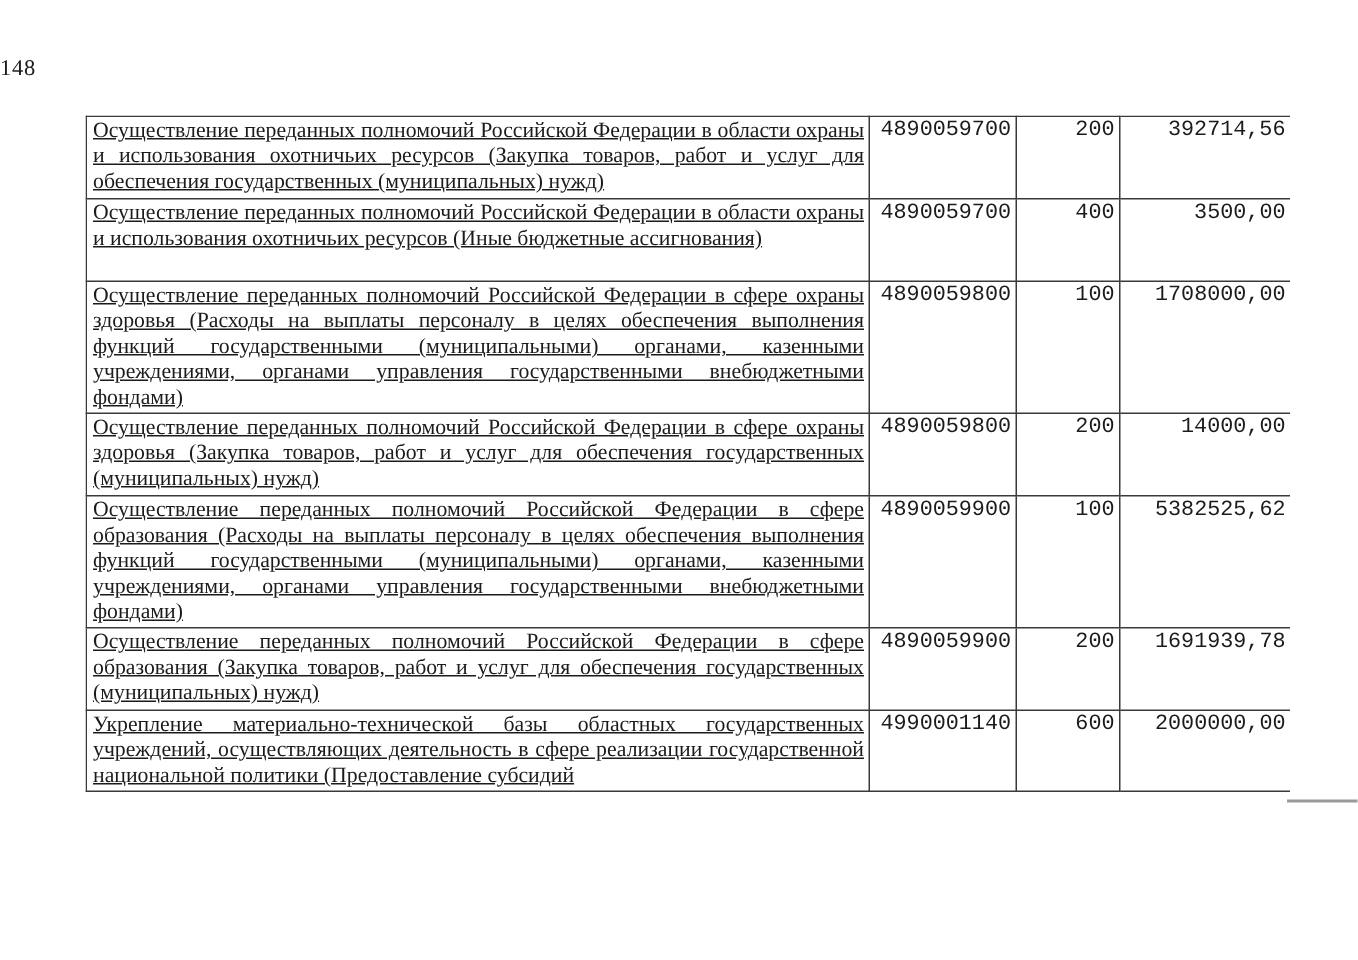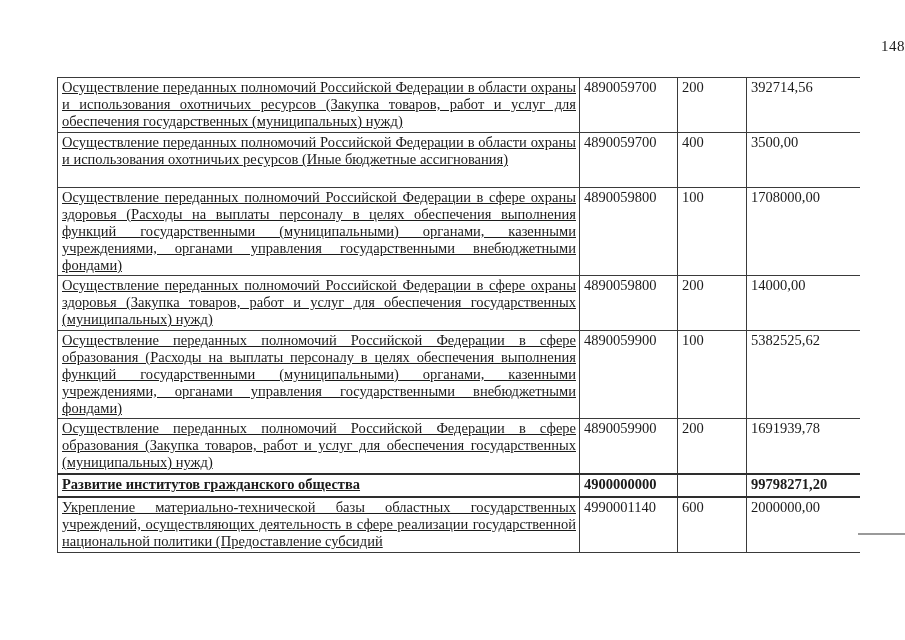--- a/index.html
+++ b/index.html
@@ -13,21 +13,21 @@
     height: 640px;
     overflow: hidden;
     font-family: "Liberation Serif", "DejaVu Serif", serif;
     color: #1b1b1b;
   }
   .page-number {
     position: absolute;
     top: 38px;
     left: 0;
     width: 905px;
-    text-align: right;
+    text-align: left;
     font-size: 15px;
     letter-spacing: 0.5px;
   }
   .table-wrap {
     position: absolute;
     left: 57px;
     top: 77px;
     width: 803px;
     height: 508px;
     overflow: hidden;
@@ -48,23 +48,24 @@
     line-height: 17px;
     padding: 1px 3px 1px 4px;
     overflow: hidden;
   }
   td.cell-name {
     text-align: justify;
     text-justify: inter-word;
     text-decoration: underline;
   }
   td.cell-code, td.cell-type, td.cell-amount {
-    text-align: left;
+    text-align: right;
     padding-left: 1px;
     padding-right: 1px;
+    font-family: Liberation Mono, monospace;
   }
   
   .doc-table tbody tr:nth-child(1) td { height: 52px; }
   .doc-table tbody tr:nth-child(2) td { height: 52px; }
   .doc-table tbody tr:nth-child(3) td { height: 84px; }
   .doc-table tbody tr:nth-child(4) td { height: 52px; }
   .doc-table tbody tr:nth-child(5) td { height: 84px; }
   .doc-table tbody tr:nth-child(6) td { height: 52px; }
   .doc-table tbody tr:nth-child(7) td { height: 19px; }
   .doc-table tbody tr:nth-child(8) td { height: 52px; }
@@ -127,26 +128,20 @@
     <td class="cell-code">4890059900</td>
     <td class="cell-type">100</td>
     <td class="cell-amount">5382525,62</td>
   </tr>
         <tr>
     <td class="cell-name">Осуществление переданных полномочий Российской Федерации в сфере образования (Закупка товаров, работ и услуг для обеспечения государственных (муниципальных) нужд)</td>
     <td class="cell-code">4890059900</td>
     <td class="cell-type">200</td>
     <td class="cell-amount">1691939,78</td>
   </tr>
-        <tr class="bold-row">
-    <td class="cell-name">Развитие институтов гражданского общества</td>
-    <td class="cell-code">4900000000</td>
-    <td class="cell-type"></td>
-    <td class="cell-amount">99798271,20</td>
-  </tr>
         <tr>
     <td class="cell-name">Укрепление материально-технической базы областных государственных учреждений, осуществляющих деятельность в сфере реализации государственной национальной политики (Предоставление субсидий</td>
     <td class="cell-code">4990001140</td>
     <td class="cell-type">600</td>
     <td class="cell-amount">2000000,00</td>
   </tr>
       </tbody>
   </table>
 </div>
 

